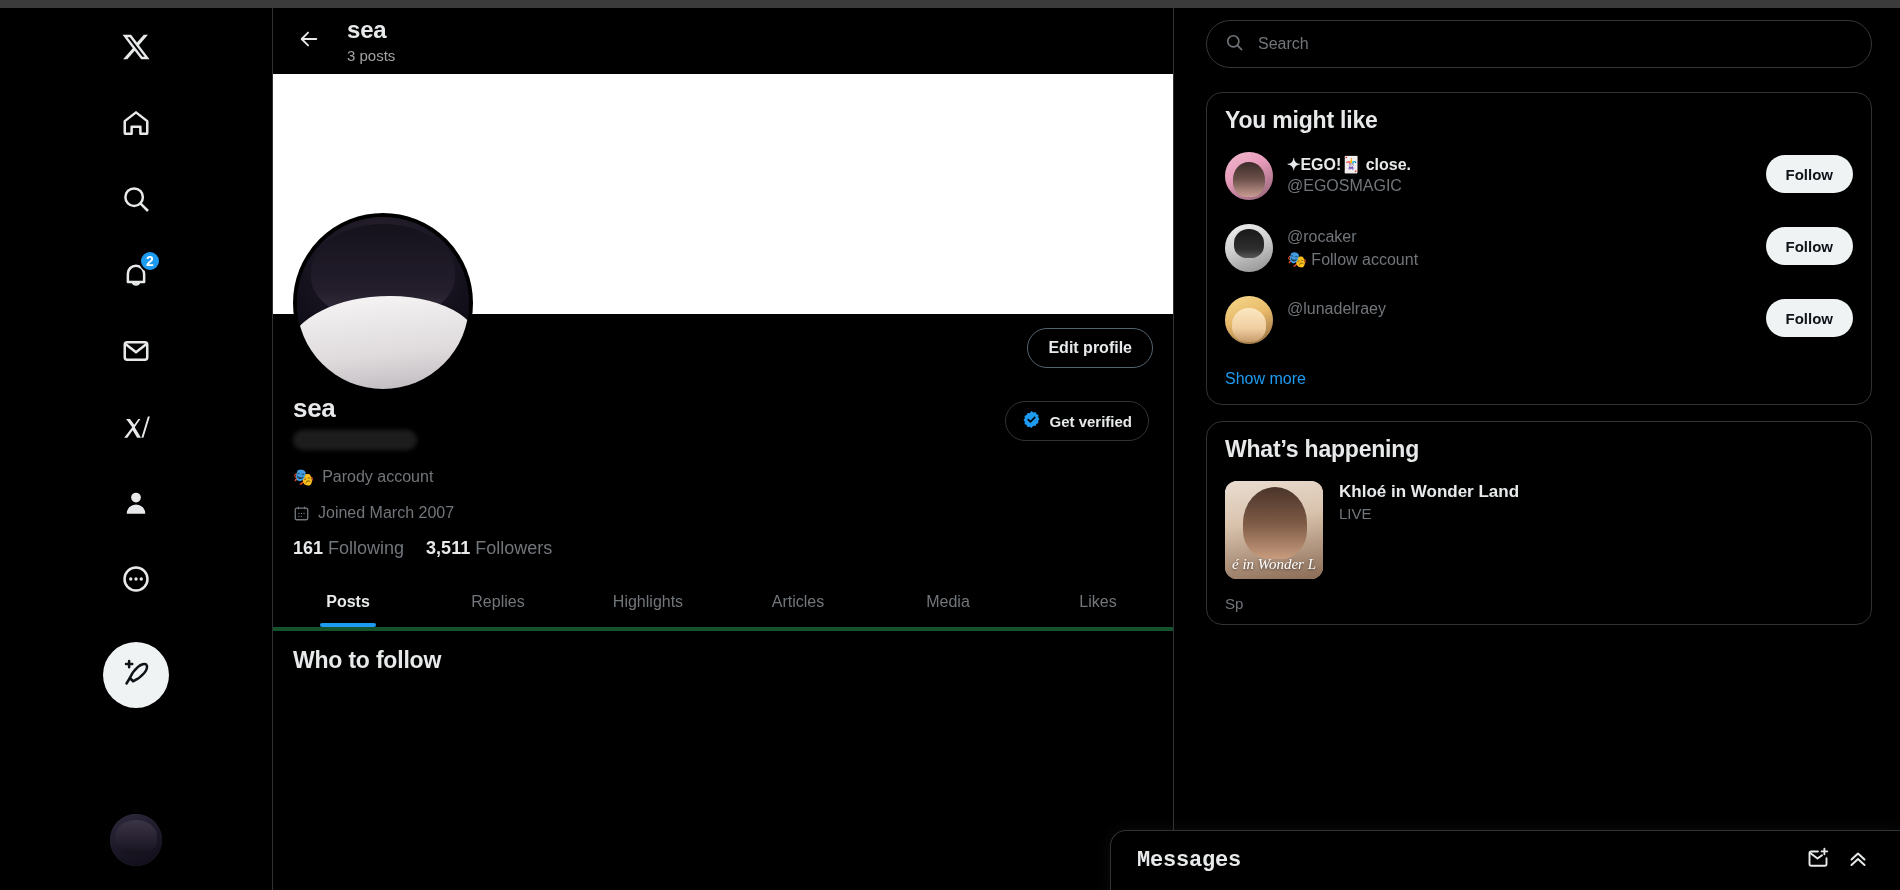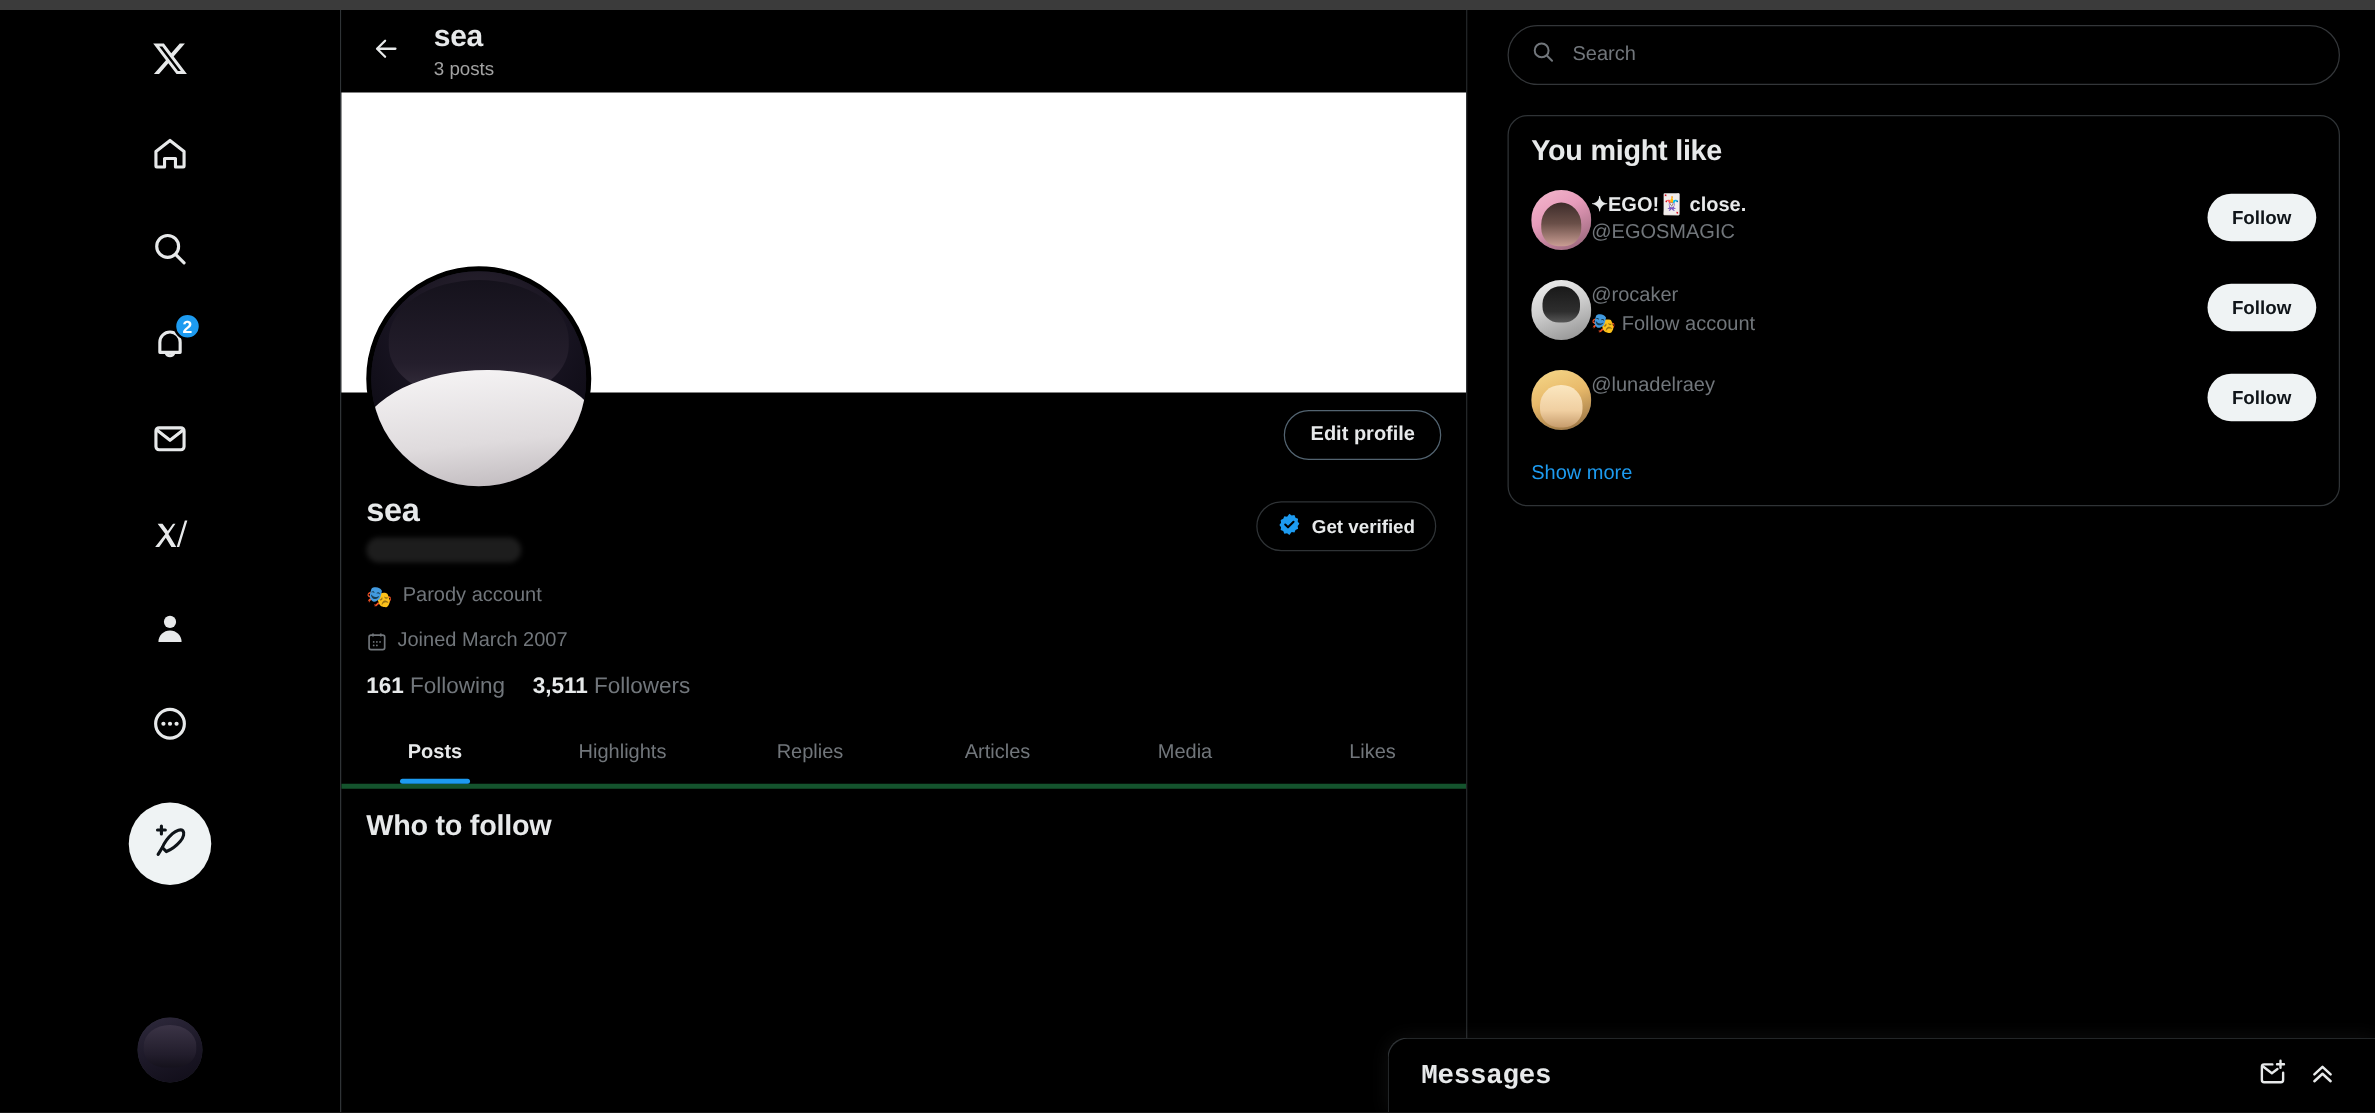--- a/index.html
+++ b/index.html
@@ -222,21 +222,21 @@
     background: #000;
     margin-bottom: 16px;
     overflow: hidden;
   }
   .card-title {
     color: #e7e9ea; font-size: 23px; font-weight: 800;
     padding: 14px 18px 6px 18px;
     letter-spacing: -0.2px;
   }
   .sugg {
-    display: flex; align-items: flex-start; gap: 0;
+    display: flex; align-items: flex-start; gap: 14px;
     padding: 12px 18px;
     cursor: pointer;
   }
   .sugg-av {
     width: 48px; height: 48px; border-radius: 50%;
     flex: 0 0 48px; overflow: hidden; position: relative;
     background: #333;
   }
   .sugg-body { flex: 1; min-width: 0; padding-top: 2px; }
   .sugg-name {
@@ -527,24 +527,24 @@
             <span>Followers</span>
           </span>
         </div>
       </div>
 
       <div class="tabs">
         <div class="tab active">
             <span>Posts</span>
           </div>
         <div class="tab">
+            <span>Replies</span>
+          </div>
+        <div class="tab">
             <span>Highlights</span>
-          </div>
-        <div class="tab">
-            <span>Replies</span>
           </div>
         <div class="tab">
             <span>Articles</span>
           </div>
         <div class="tab">
             <span>Media</span>
           </div>
         <div class="tab">
             <span>Likes</span>
           </div>
@@ -596,20 +596,34 @@
             </div>
           <div class="sugg-body">
             <div class="sugg-handle">@lunadelraey</div>
           </div>
           <button class="follow-btn">Follow</button>
         </div>
 
         <div class="show-more">Show more</div>
       </section>
 
+      <section class="card">
+        <div class="card-title">What’s happening</div>
+        <div class="trend">
+          <div class="trend-thumb">
+            <div class="avatar-art art-khloe"></div>
+            <div class="trend-caption">é in Wonder L</div>
+          </div>
+          <div>
+            <div class="trend-title">Khloé in Wonder Land</div>
+            <div class="trend-live">LIVE</div>
+          </div>
+        </div>
+        <div class="sp-label">Sp</div>
+      </section>
     </aside>
 
     <div class="msg-dock">
       <div class="msg-title">Messages</div>
       <div class="msg-icon">
         <span>
           <svg width="24" height="24" viewBox="0 0 24 24" fill="none" stroke="#e7e9ea" stroke-width="1.9" stroke-linecap="round" stroke-linejoin="round">
               <path d="M20.5 12.2V18a1.8 1.8 0 0 1-1.8 1.8H5.3A1.8 1.8 0 0 1 3.5 18V7.3a1.8 1.8 0 0 1 1.8-1.8h6.6"></path>
               <path d="m4.2 7 7.3 5.6L16 9.2"></path>
               <path d="M18.4 2.6v5.6M21.2 5.4h-5.6"></path>

